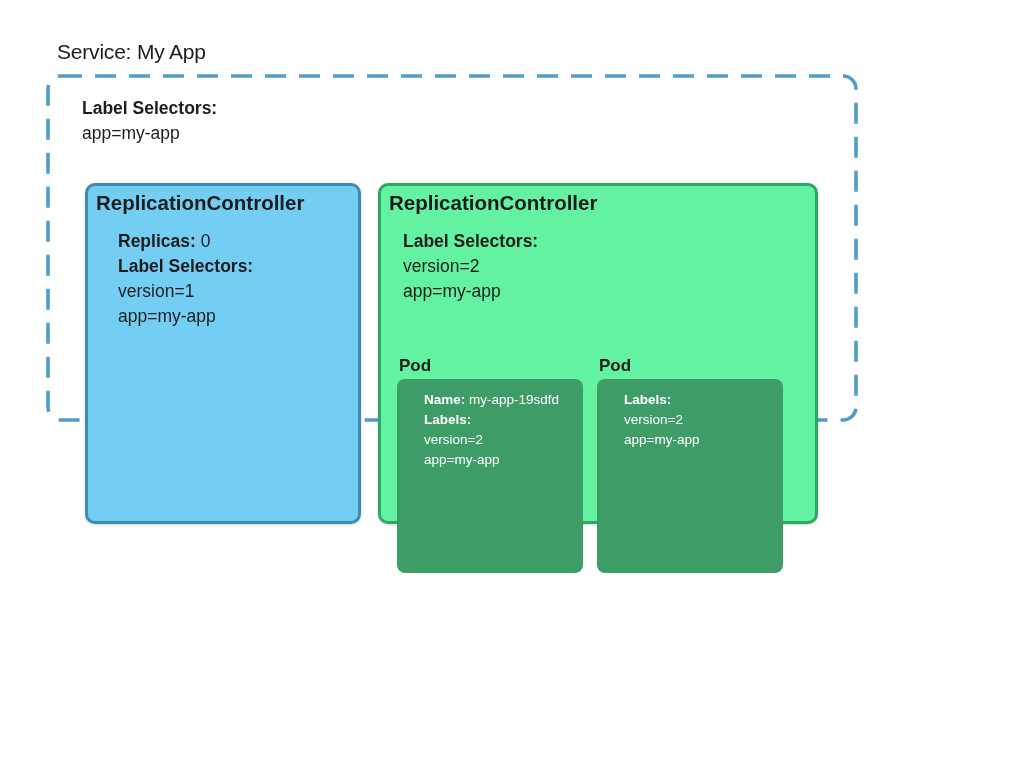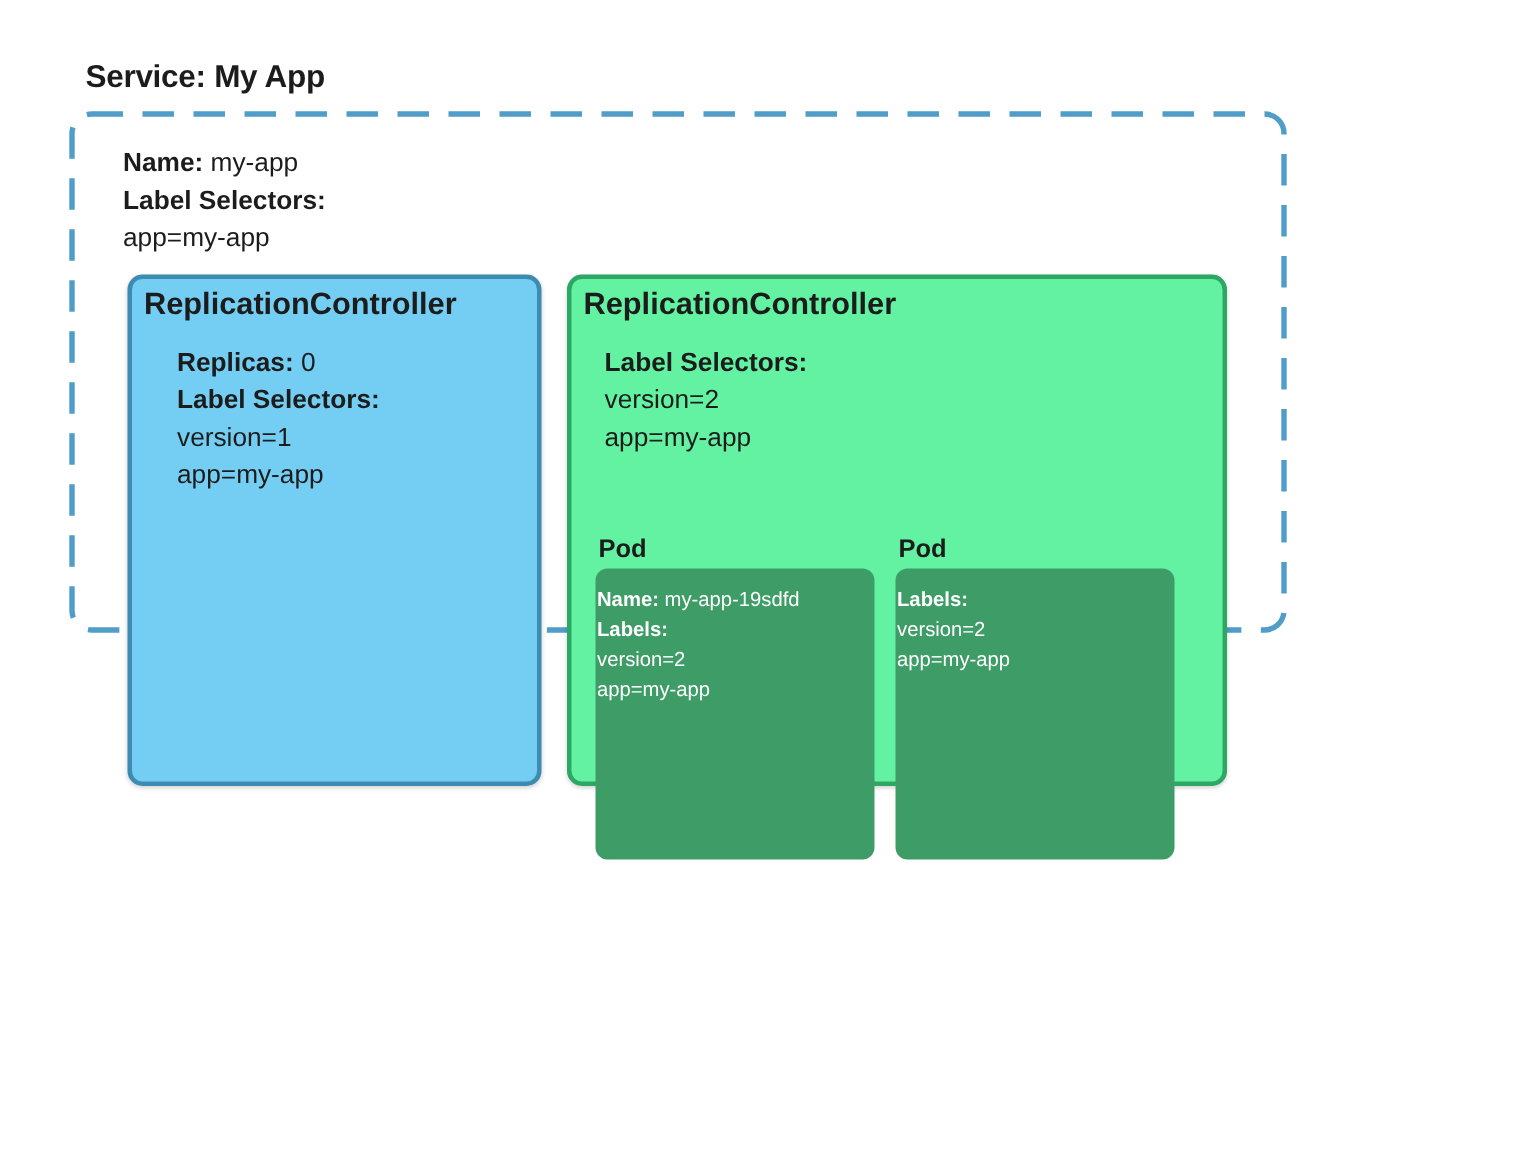--- a/index.html
+++ b/index.html
@@ -15,21 +15,21 @@
     overflow: hidden;
     font-family: "Liberation Sans", "DejaVu Sans", sans-serif;
     color: var(--text, #1c1c1c);
   }
   .title {
     position: absolute;
     left: 57px;
     top: 40px;
     margin: 0;
     font-size: 21px;
-    font-weight: 700;
+    font-weight: 400;
     letter-spacing: -0.2px;
   }
   .service-border {
     position: absolute;
     left: 42px;
     top: 72px;
     z-index: 1;
   }
   .service-border rect {
     fill: none;
@@ -91,38 +91,37 @@
     line-height: 21px;
     margin: 16px 0 3px 2px;
   }
   .pod-box {
     width: 186px;
     height: 194px;
     box-sizing: border-box;
     background: var(--pod_fill, #3e9c67);
     border-radius: 8px;
     color: var(--pod_text, #ffffff);
-    padding: 11px 8px 0 1px;
+    padding: 11px 8px 0 27px;
     font-size: 13.5px;
     line-height: 20px;
   }
 </style>
 </head>
 <body>
 
 <main class="canvas">
 
   <h1 class="title">Service: My App</h1>
 
   <svg class="service-border" width="818" height="352" viewBox="0 0 818 352" aria-hidden="true">
     <rect x="6" y="4" width="808" height="344" rx="13"></rect>
   </svg>
 
   <div class="service-info">
-    <div class="line"><b>Name:</b> <span>my-app</span></div>
     <div class="line"><b>Label Selectors:</b></div>
     <div class="line">app=my-app</div>
   </div>
 
   <section class="rc rc-blue">
     <h2 class="rc-title">ReplicationController</h2>
     <div class="rc-body">
       <div class="line"><b>Replicas:</b> <span>0</span></div>
       <div class="line"><b>Label Selectors:</b></div>
       <div class="line">version=1</div>

